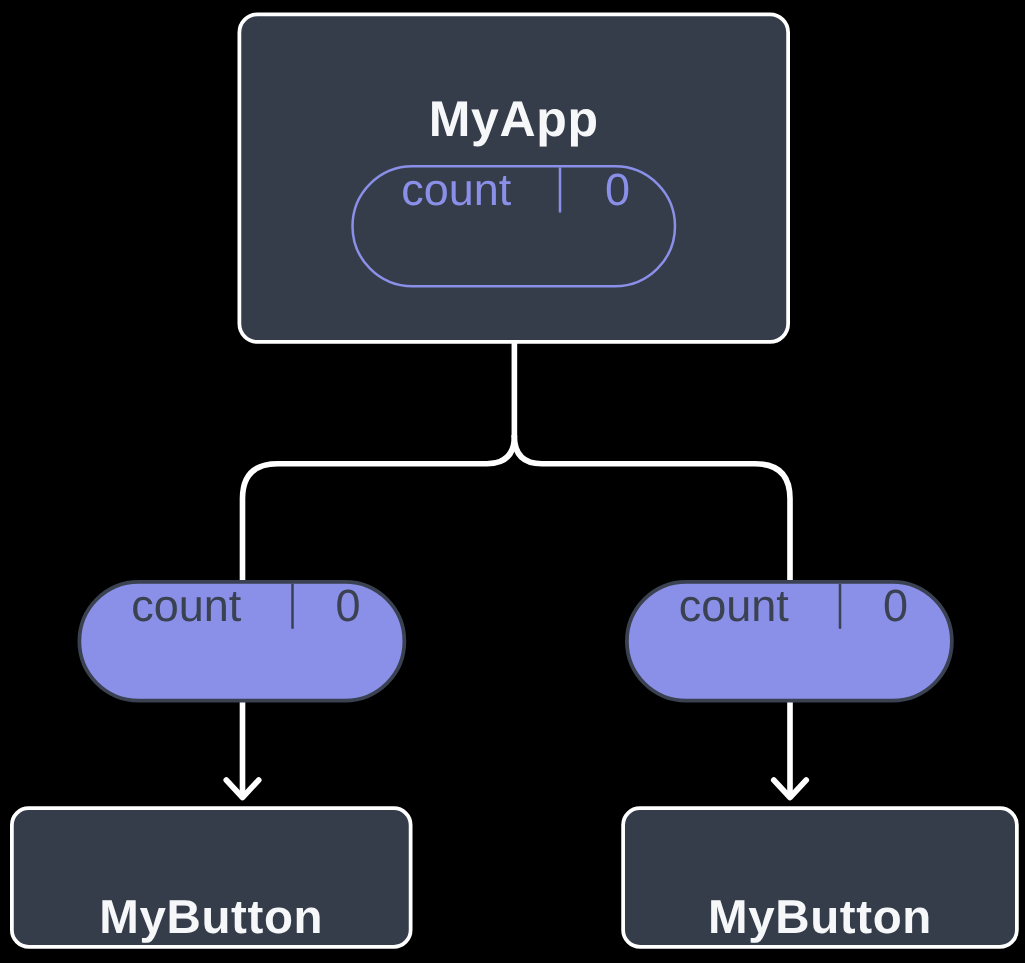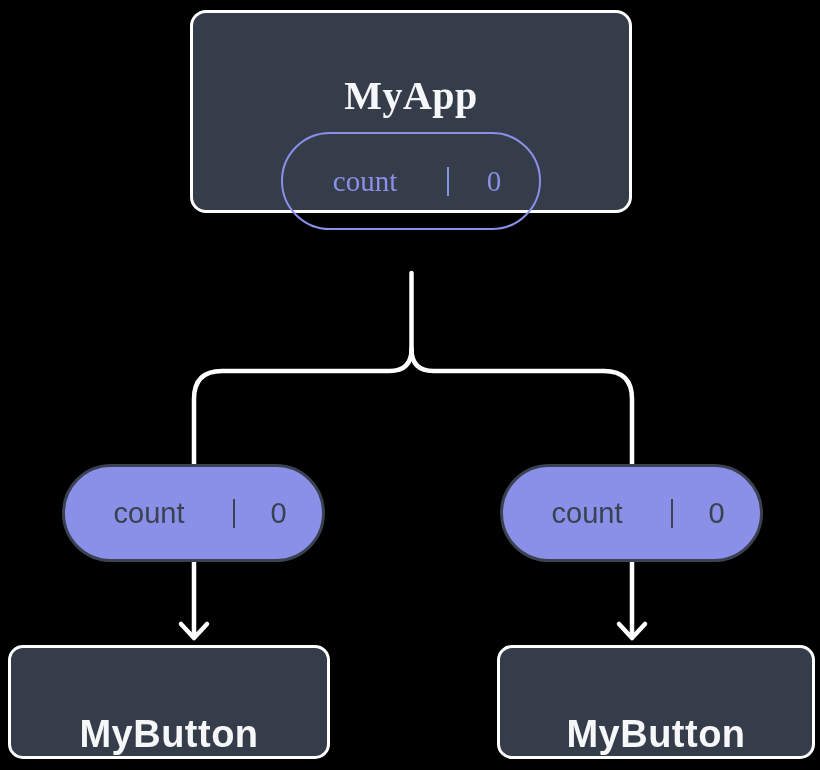--- a/index.html
+++ b/index.html
@@ -27,32 +27,32 @@
     stroke-linecap: round;
     stroke-linejoin: round;
   }
   .node {
     position: absolute;
     background: var(--node-fill);
     border: 3px solid var(--node-border);
     border-radius: 16px;
     z-index: 1;
   }
-  .node-myapp { left: 190px; top: 10px; width: 442px; height: 203px; font-family: Liberation Serif, serif; }
+  .node-myapp { left: 190px; top: 10px; width: 442px; height: 265px; }
   .node-myapp .node-title {
     position: absolute; top: 56px; left: 0; right: 0;
     text-align: center;
     font-size: 40px; font-weight: 700; line-height: 54px;
     color: var(--title-text);
     letter-spacing: 0.5px;
   }
   .pill {
-    display: flex; align-items: center;
+    display: flex; align-items: flex-start;
     border-radius: 50px;
-    font-size: 29px;
+    font-size: 36px;
     z-index: 1;
   }
   .pill-label, .pill-value {
     display: flex; align-items: center; justify-content: center;
     line-height: 1;
   }
   .state-pill {
     position: absolute; top: 119px; left: 50%; transform: translateX(-50%);
     width: 260px; height: 98px;
     border: 2.5px solid var(--accent-purple);

